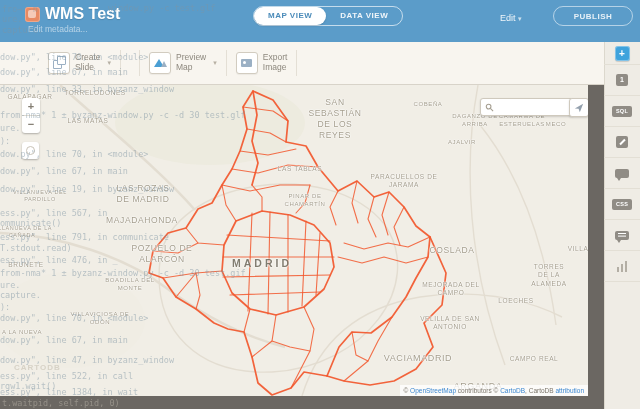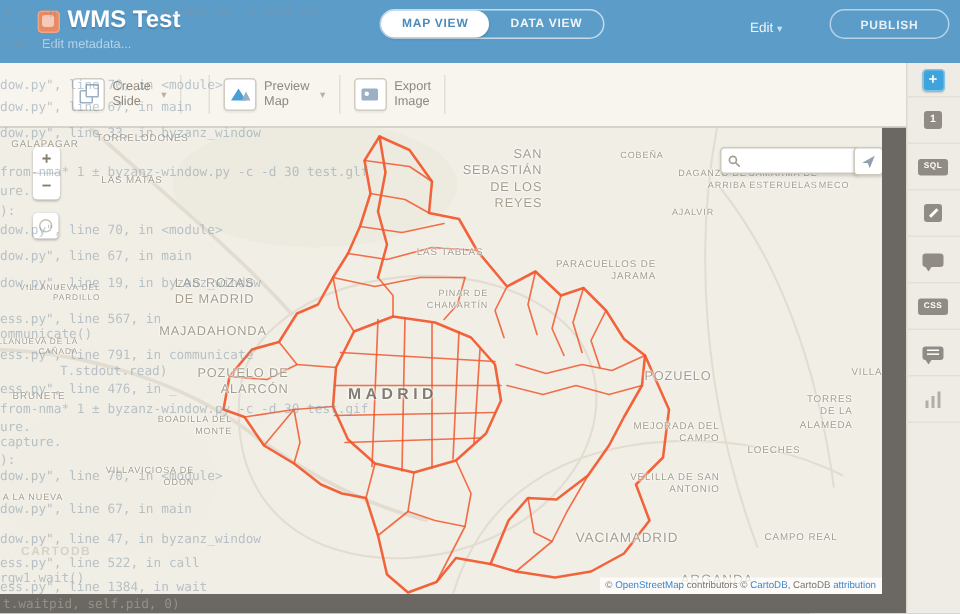--- a/index.html
+++ b/index.html
@@ -8,21 +8,21 @@
 
   
   .map{position:absolute;left:0;top:85px;width:588px;height:311px;background:var(--map_bg);overflow:hidden;cursor:grab;}
   .map svg.base{position:absolute;left:0;top:0;}
   .road{fill:none;stroke:#e3ddd1;stroke-width:2.5;}
   .road.thin{stroke-width:1.4;}
   .forest{fill:#edebdf;} .forest2{fill:#f0ede4;}
   .bnd path{fill:none;stroke:var(--boundary);stroke-width:1.7;stroke-linejoin:round;stroke-linecap:round;opacity:.92;}
   .bnd path.w1{stroke-width:1.1;opacity:.85;}
 
-  .map-label{position:absolute;transform:translateX(-50%);text-align:right;white-space:pre-line;
+  .map-label{position:absolute;transform:translateX(-50%);text-align:center;white-space:pre-line;
     color:var(--label);font-size:6.5px;line-height:1.3;letter-spacing:.6px;
     text-shadow:0 0 2px #fff,0 0 2px #fff,0 0 1px #fff;}
   .map-label.city{color:#6f6a5c;letter-spacing:3px;font-weight:bold;opacity:.85;}
 
   .watermark{position:absolute;left:14px;top:278px;color:#d7d2c6;font-weight:bold;font-size:8px;letter-spacing:1px;}
 
   
   .zoomctl{position:absolute;left:22px;top:13px;width:18px;background:#fff;border-radius:3px;
     box-shadow:0 1px 2px rgba(0,0,0,.28);}
   .zoomctl .zbtn{height:17px;line-height:17px;text-align:center;color:#837d72;font-size:11px;font-weight:bold;cursor:pointer;}
@@ -203,21 +203,21 @@
         <span class="map-label" style="left: 40px; top: 104px; font-size: 5.5px;">VILLANUEVA DEL
 PARDILLO</span>
         <span class="map-label" style="left: 22px; top: 140px; font-size: 5.5px;">VILLANUEVA DE LA
 CAÑADA</span>
         <span class="map-label" style="left: 162px; top: 158px; font-size: 8.5px;">POZUELO DE
 ALARCÓN</span>
         <span class="map-label" style="left: 130px; top: 192px; font-size: 6px;">BOADILLA DEL
 MONTE</span>
         <span class="map-label" style="left: 26px; top: 176px; font-size: 6.5px;">BRUNETE</span>
         <span class="map-label city" style="left: 262px; top: 172px; font-size: 10.5px;">MADRID</span>
-        <span class="map-label" style="left: 452px; top: 160px; font-size: 8.5px;">POZUELO</span>
+        <span class="map-label" style="left: 452px; top: 160px; font-size: 8.5px;">COSLADA</span>
         <span class="map-label" style="left: 578px; top: 160px; font-size: 6.5px;">VILLA</span>
         <span class="map-label" style="left: 549px; top: 178px; font-size: 6.5px;">TORRES DE LA
 ALAMEDA</span>
         <span class="map-label" style="left: 451px; top: 196px; font-size: 6.5px;">MEJORADA DEL
 CAMPO</span>
         <span class="map-label" style="left: 516px; top: 212px; font-size: 6.5px;">LOECHES</span>
         <span class="map-label" style="left: 450px; top: 230px; font-size: 6.5px;">VELILLA DE SAN
 ANTONIO</span>
         <span class="map-label" style="left: 100px; top: 226px; font-size: 6px;">VILLAVICIOSA DE
 ODÓN</span>
@@ -342,21 +342,21 @@
       <span class="term-line" style="left: 0px; top: 84px;">dow.py", line 33, in byzanz_window</span>
       <span class="term-line" style="left: 0px; top: 110px;">from-nma* 1 ± byzanz-window.py -c -d 30 test.glf</span>
       <span class="term-line" style="left: 0px; top: 123px;">ure.</span>
       <span class="term-line" style="left: 0px; top: 136px;">):</span>
       <span class="term-line" style="left: 0px; top: 149px;">dow.py", line 70, in &lt;module&gt;</span>
       <span class="term-line" style="left: 0px; top: 166px;">dow.py", line 67, in main</span>
       <span class="term-line" style="left: 0px; top: 184px;">dow.py", line 19, in byzanz_window</span>
       <span class="term-line" style="left: 0px; top: 208px;">ess.py", line 567, in</span>
       <span class="term-line" style="left: 0px; top: 218px;">ommunicate()</span>
       <span class="term-line" style="left: 0px; top: 232px;">ess.py", line 791, in communicate</span>
-      <span class="term-line" style="left: 0px; top: 243px; margin-left: 40px;">T.stdout.read)</span>
+      <span class="term-line" style="left: 0px; top: 243px;">T.stdout.read)</span>
       <span class="term-line" style="left: 0px; top: 255px;">ess.py", line 476, in _</span>
       <span class="term-line" style="left: 0px; top: 268px;">from-nma* 1 ± byzanz-window.py -c -d 30 test.gif</span>
       <span class="term-line" style="left: 0px; top: 280px;">ure.</span>
       <span class="term-line" style="left: 0px; top: 290px;">capture.</span>
       <span class="term-line" style="left: 0px; top: 302px;">):</span>
       <span class="term-line" style="left: 0px; top: 313px;">dow.py", line 70, in &lt;module&gt;</span>
       <span class="term-line" style="left: 0px; top: 335px;">dow.py", line 67, in main</span>
       <span class="term-line" style="left: 0px; top: 355px;">dow.py", line 47, in byzanz_window</span>
       <span class="term-line" style="left: 0px; top: 371px;">ess.py", line 522, in call</span>
       <span class="term-line" style="left: 0px; top: 381px;">rgw1.wait()</span>

